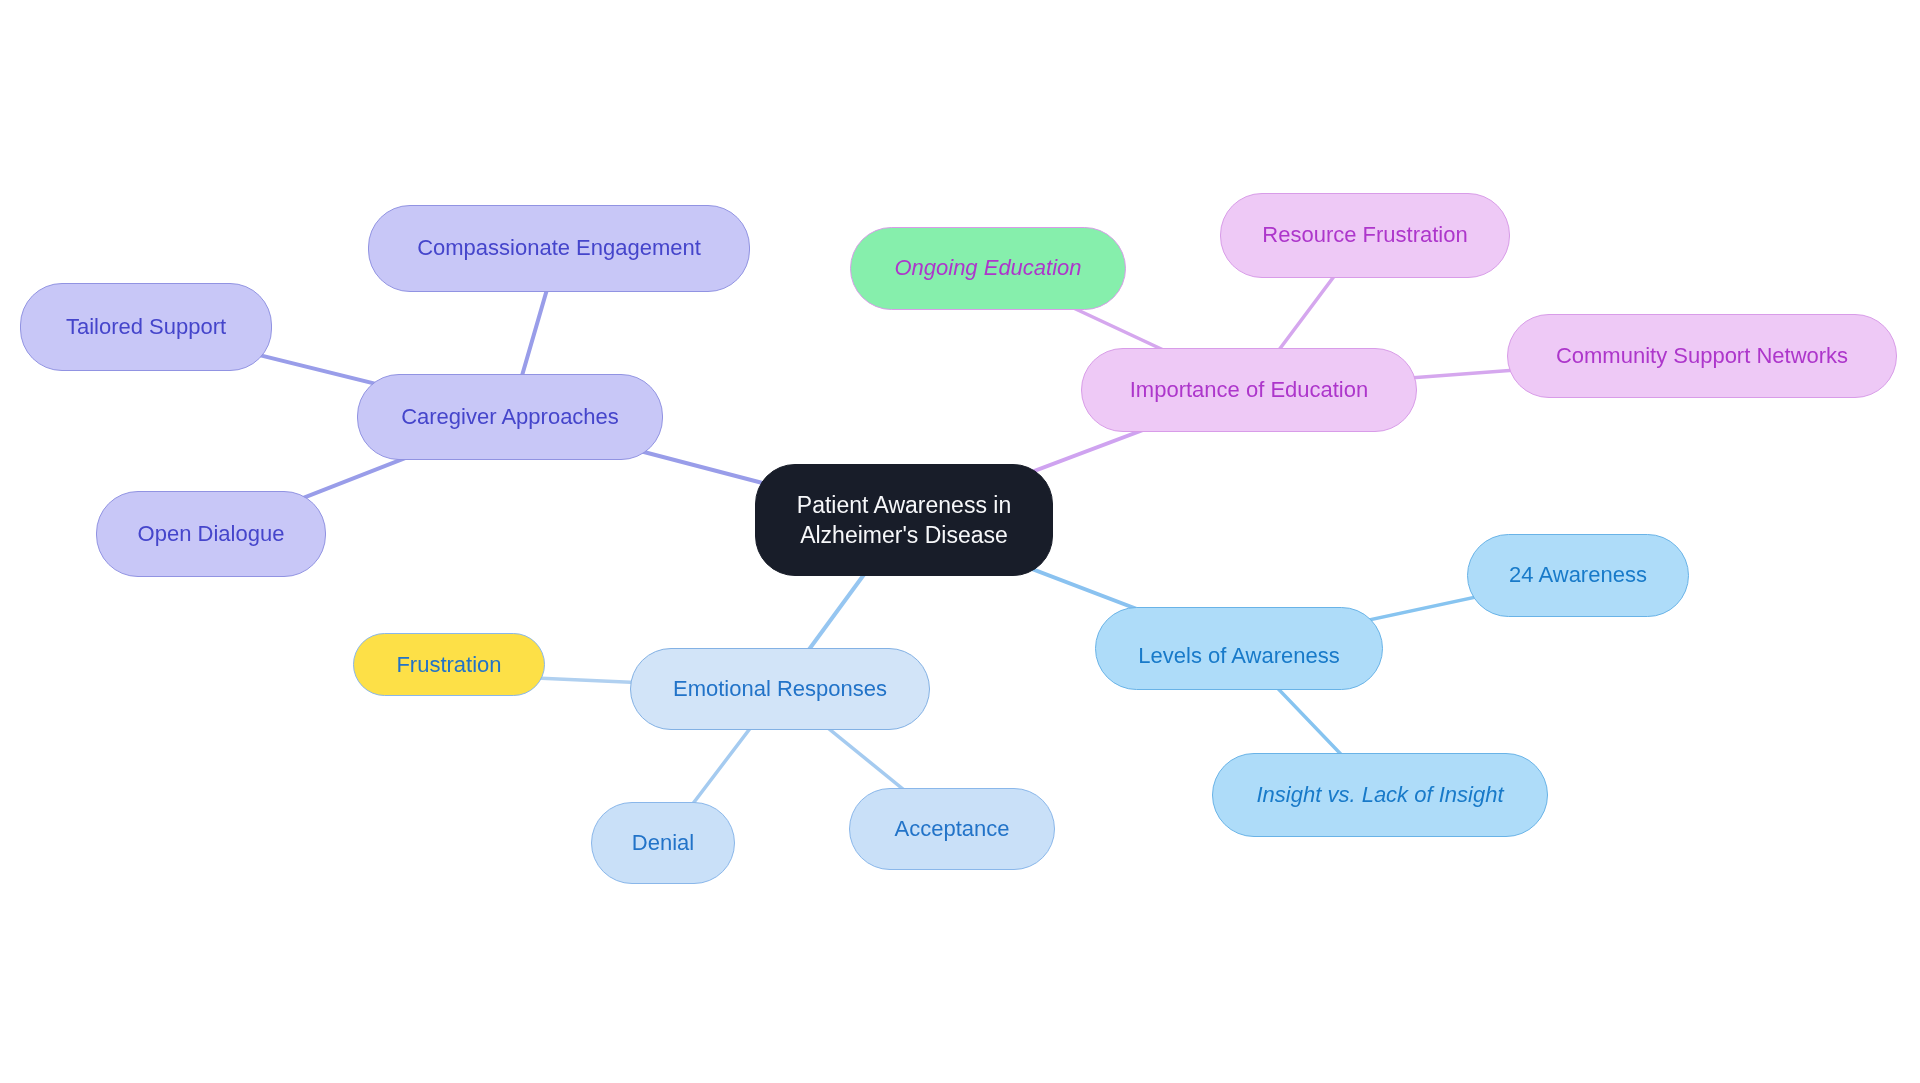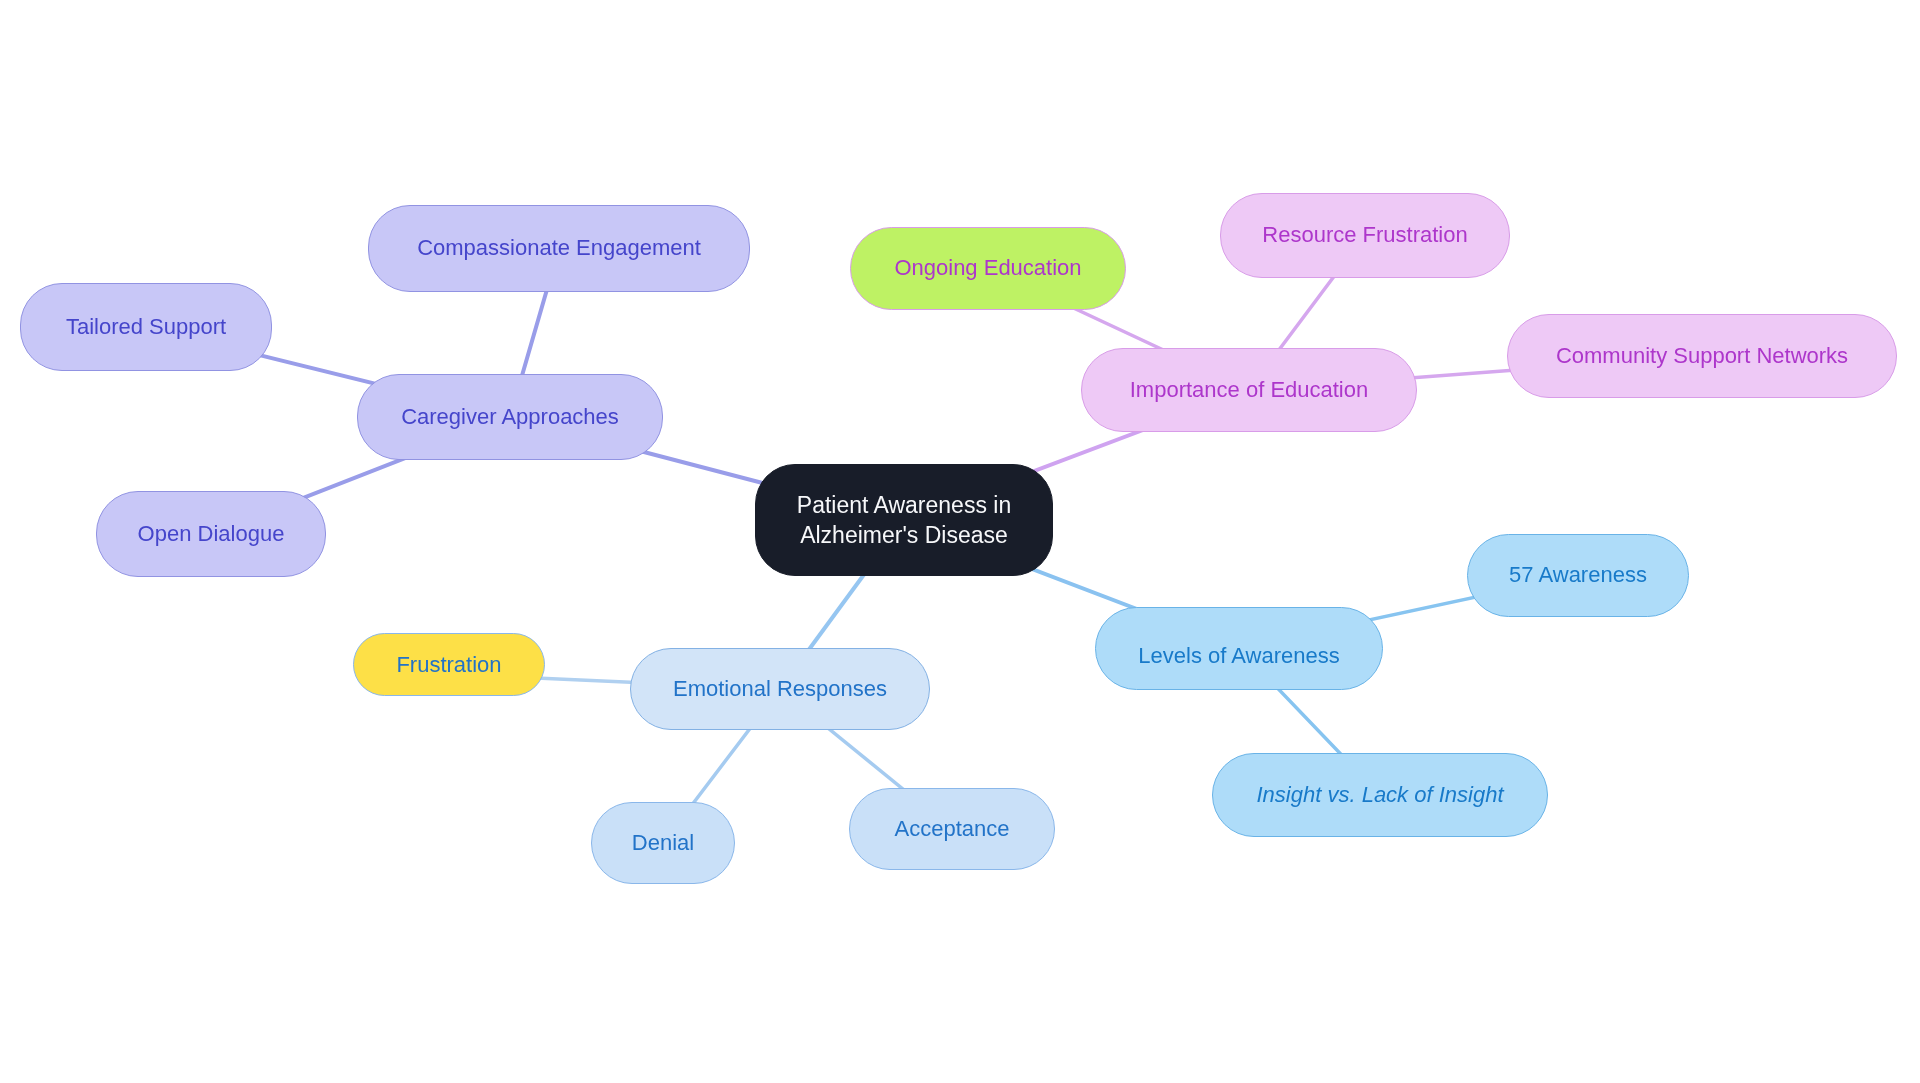--- a/index.html
+++ b/index.html
@@ -70,34 +70,34 @@
       </div>
       <div class="node" style="left: 20px; top: 283px; width: 252px; height: 88px; background: rgb(200, 199, 247); border: 1.5px solid rgb(145, 147, 226); border-radius: 42px;">
         <span style="color: rgb(69, 69, 203); font-size: 22px;">Tailored Support</span>
       </div>
       <div class="node" style="left: 96px; top: 491px; width: 230px; height: 86px; background: rgb(200, 199, 247); border: 1.5px solid rgb(145, 147, 226); border-radius: 42px;">
         <span style="color: rgb(69, 69, 203); font-size: 22px;">Open Dialogue</span>
       </div>
       <div class="node" style="left: 1081px; top: 348px; width: 336px; height: 84px; background: rgb(238, 201, 246); border: 1.5px solid rgb(216, 156, 232); border-radius: 42px;">
         <span style="color: rgb(173, 54, 203); font-size: 22px;">Importance of Education</span>
       </div>
-      <div class="node" style="left: 850px; top: 226.5px; width: 276px; height: 83px; background: #bef264; border: 1.5px solid rgb(216, 156, 232); border-radius: 42px;">
+      <div class="node" style="left: 850px; top: 226.5px; width: 276px; height: 83px; background: #86efac; border: 1.5px solid rgb(216, 156, 232); border-radius: 42px; font-style: italic;">
         <span style="color: rgb(173, 54, 203); font-size: 22px;">Ongoing Education</span>
       </div>
       <div class="node" style="left: 1220px; top: 192.5px; width: 290px; height: 85px; background: rgb(238, 201, 246); border: 1.5px solid rgb(216, 156, 232); border-radius: 42px;">
         <span style="color: rgb(173, 54, 203); font-size: 22px;">Resource Frustration</span>
       </div>
       <div class="node" style="left: 1507px; top: 314px; width: 390px; height: 84px; background: rgb(238, 201, 246); border: 1.5px solid rgb(216, 156, 232); border-radius: 42px;">
         <span style="color: rgb(173, 54, 203); font-size: 22px;">Community Support Networks</span>
       </div>
       <div class="node" style="left: 1095px; top: 606.5px; width: 288px; height: 83px; background: rgb(174, 220, 249); border: 1.5px solid rgb(105, 179, 231); border-radius: 42px;">
         <span style="color: rgb(24, 122, 201); font-size: 22px; margin-top: 16px;">Levels of Awareness</span>
       </div>
       <div class="node" style="left: 1467px; top: 533.5px; width: 222px; height: 83px; background: rgb(174, 220, 249); border: 1.5px solid rgb(105, 179, 231); border-radius: 42px;">
-        <span style="color: rgb(24, 122, 201); font-size: 22px;">57 Awareness</span>
+        <span style="color: rgb(24, 122, 201); font-size: 22px;">24 Awareness</span>
       </div>
       <div class="node" style="left: 1212px; top: 753px; width: 336px; height: 84px; background: rgb(174, 220, 249); border: 1.5px solid rgb(105, 179, 231); border-radius: 42px; font-style: italic;">
         <span style="color: rgb(24, 122, 201); font-size: 22px;">Insight vs. Lack of Insight</span>
       </div>
       <div class="node" style="left: 630px; top: 648px; width: 300px; height: 82px; background: rgb(210, 228, 248); border: 1.5px solid rgb(131, 177, 228); border-radius: 41px;">
         <span style="color: rgb(34, 115, 200); font-size: 22px;">Emotional Responses</span>
       </div>
       <div class="node" style="left: 353px; top: 633px; width: 192px; height: 63px; background: #fde047; border: 1.5px solid rgb(138, 183, 234); border-radius: 41px;">
         <span style="color: rgb(34, 115, 200); font-size: 22px;">Frustration</span>
       </div>

